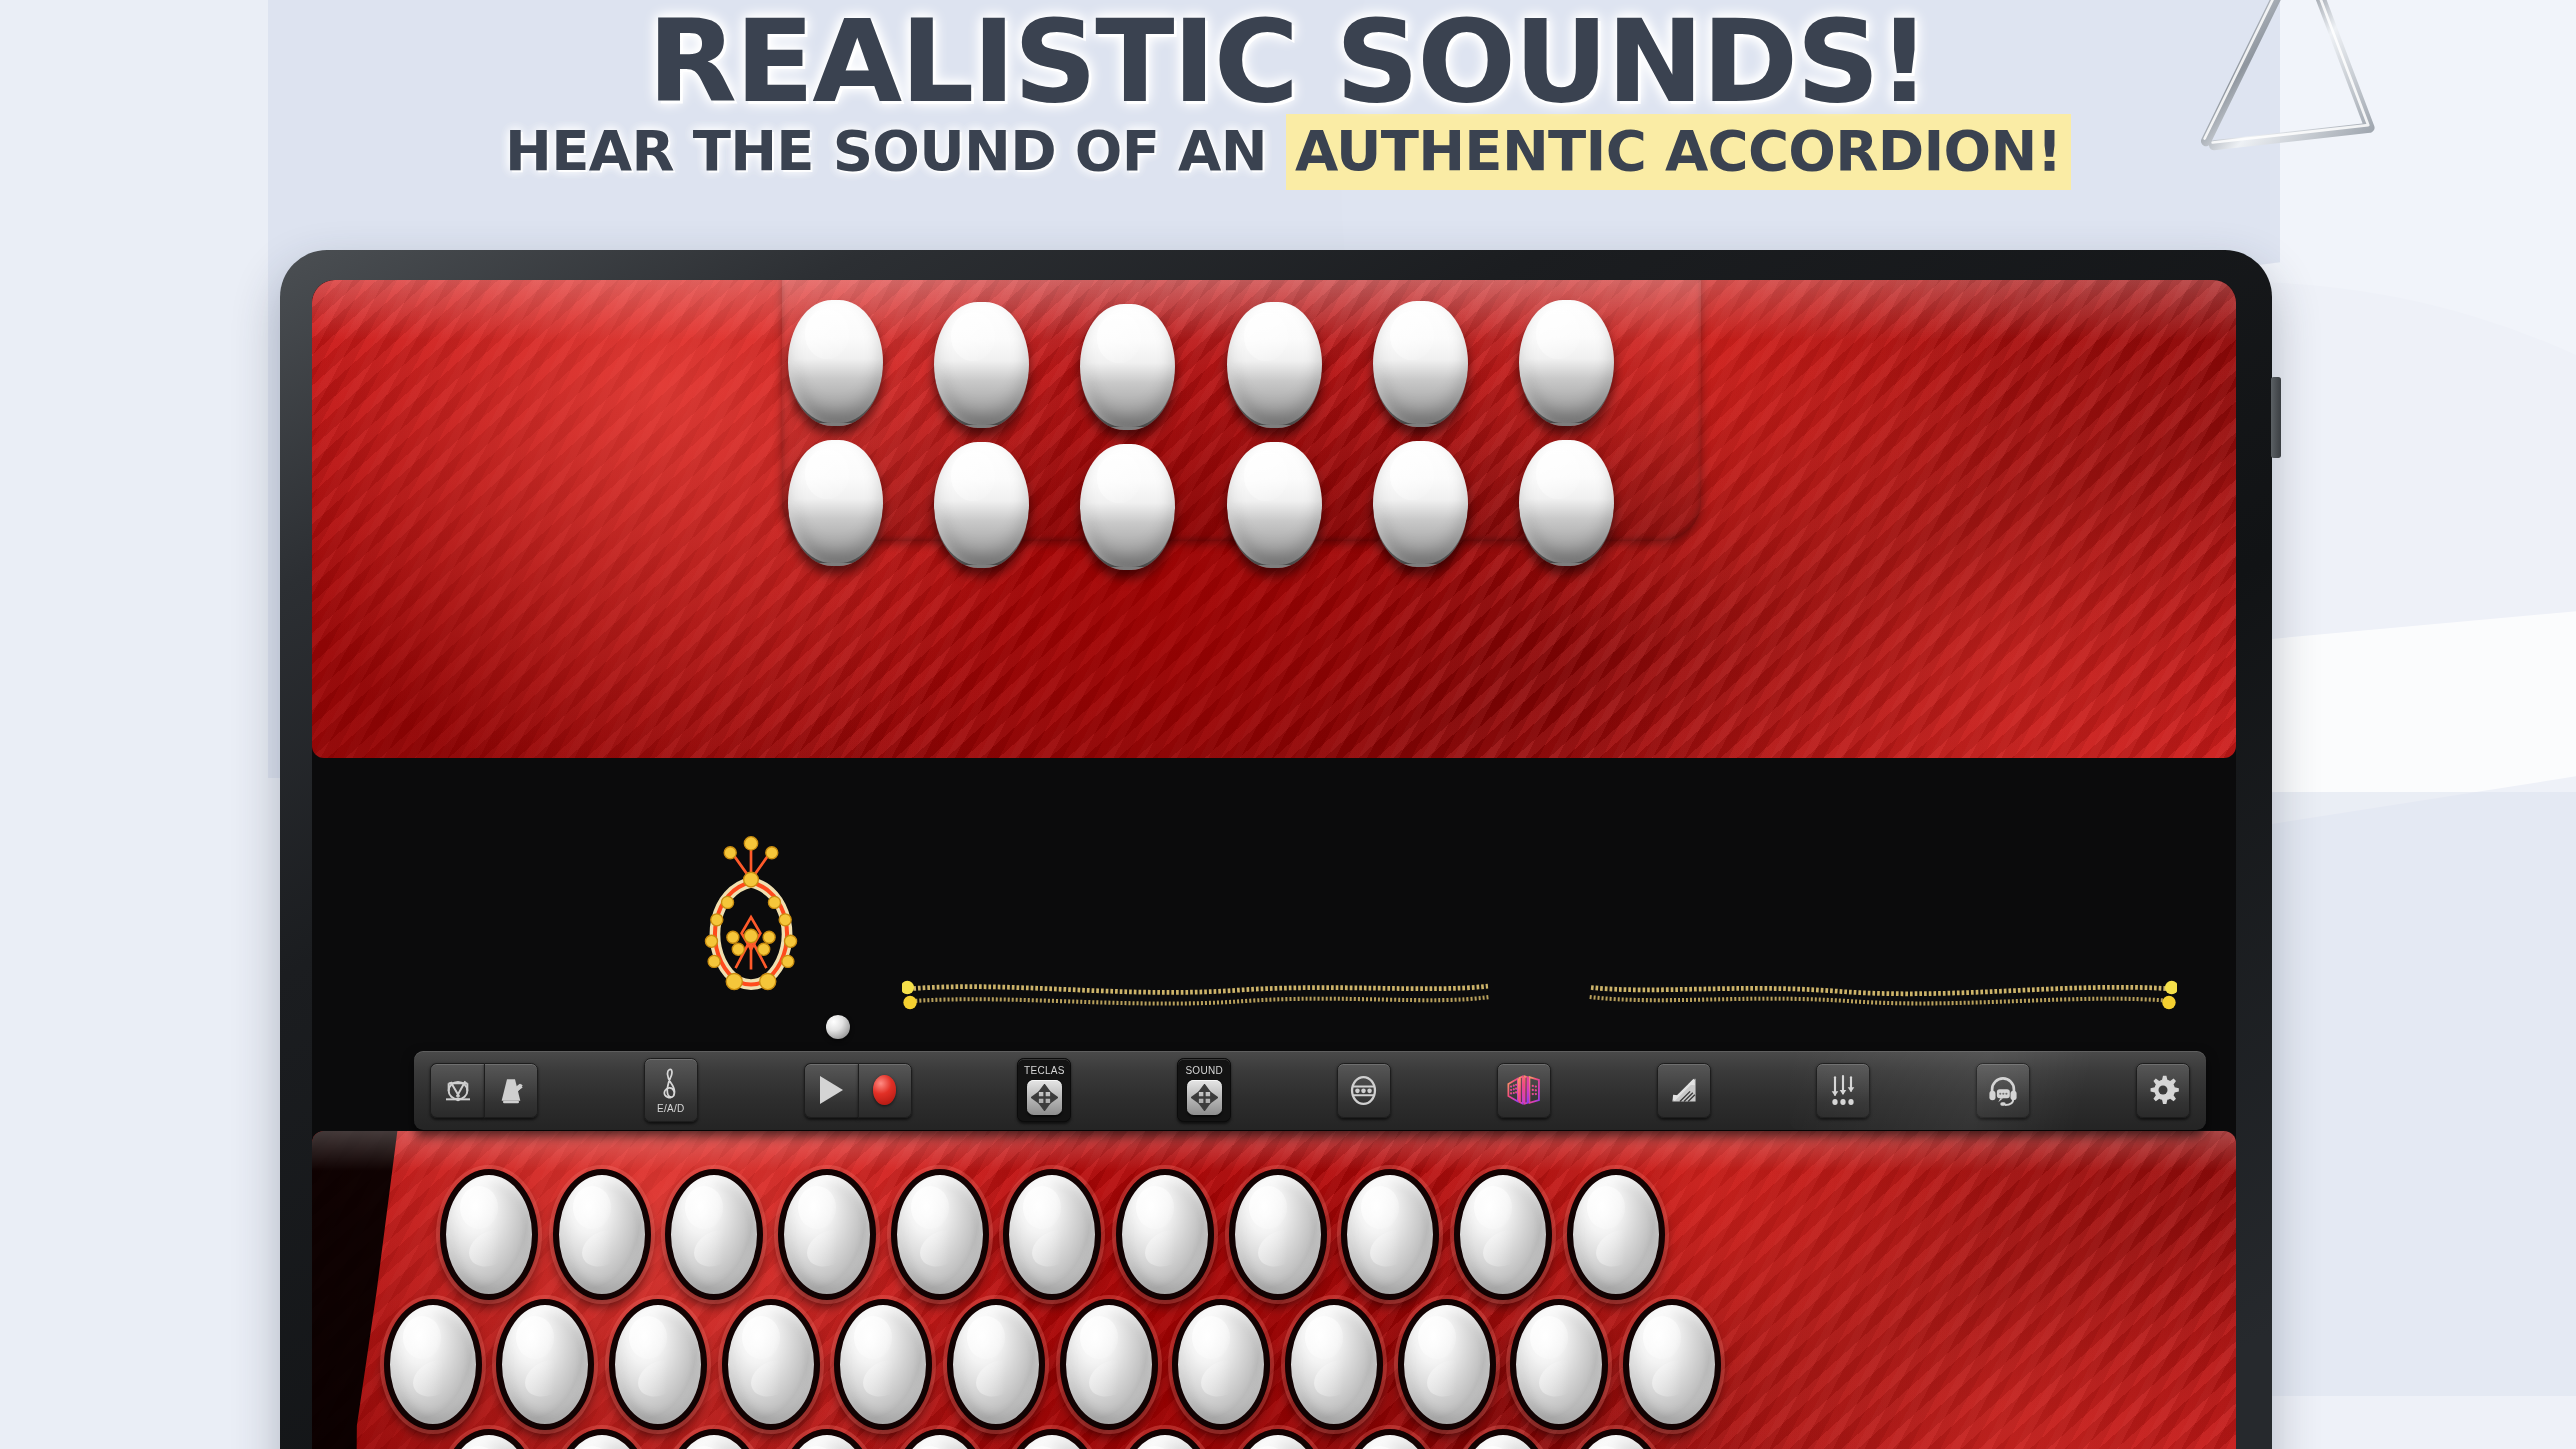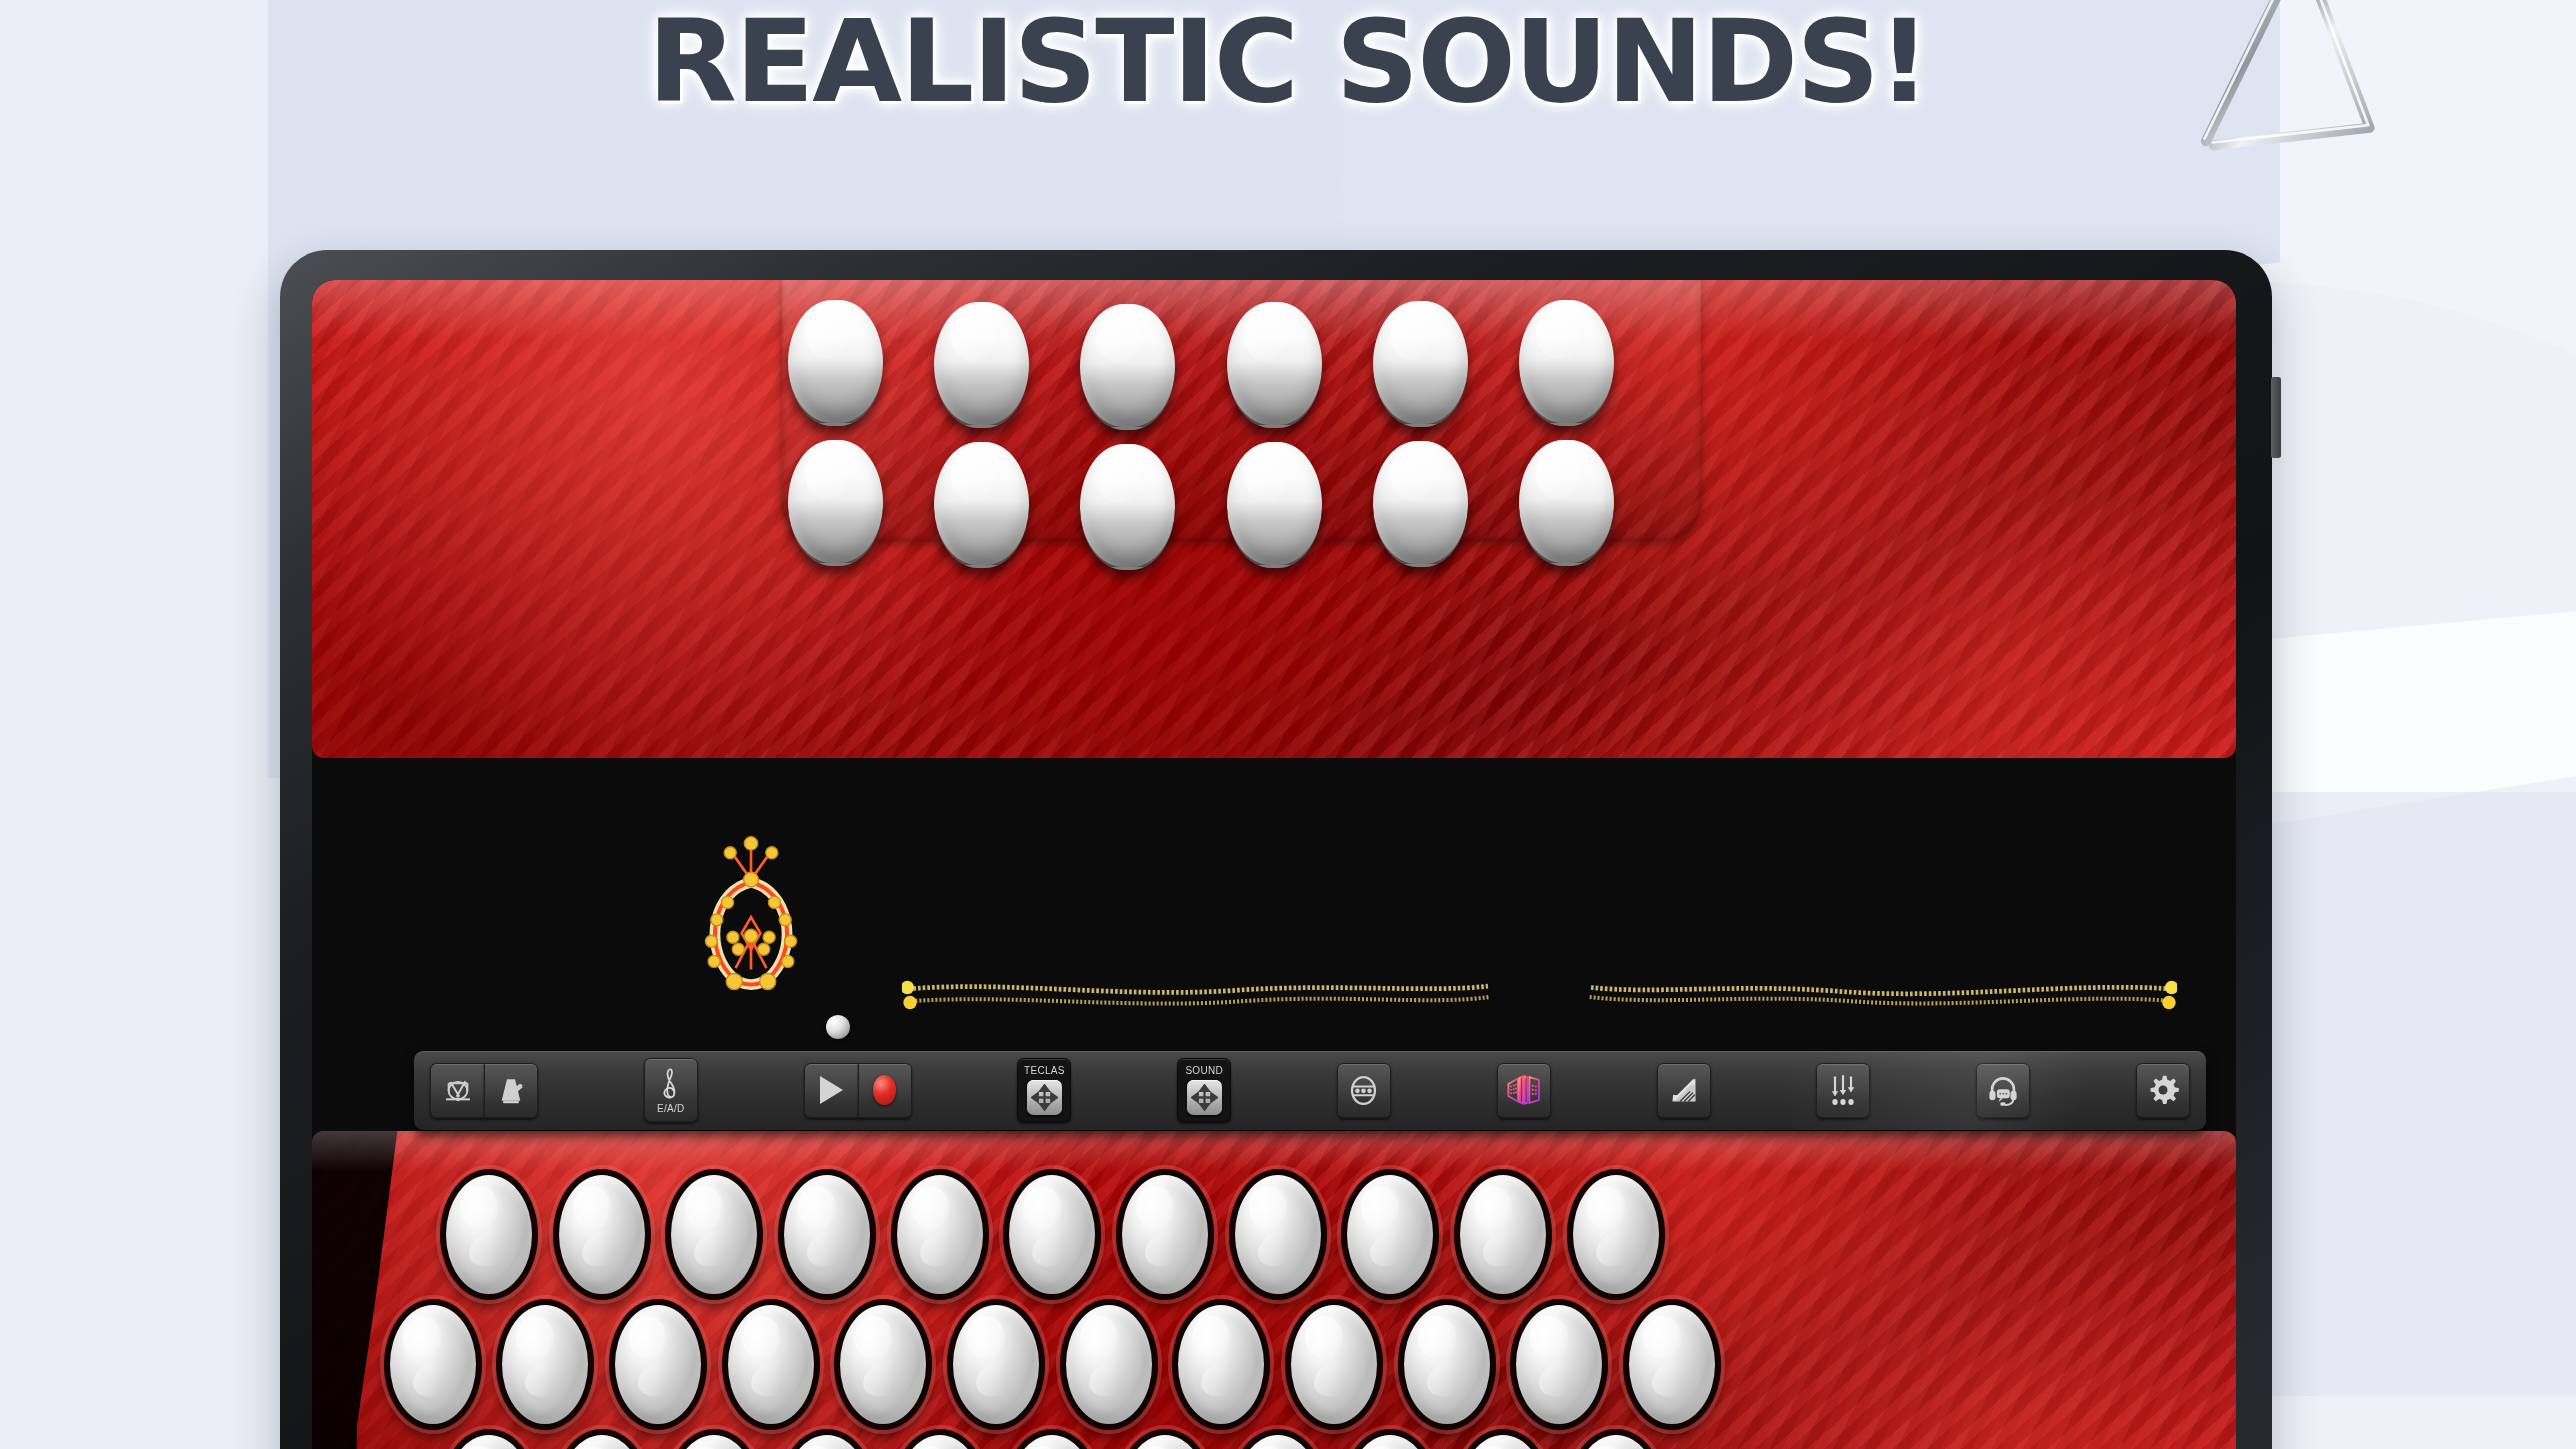--- a/index.html
+++ b/index.html
@@ -282,20 +282,23 @@
         <stop offset="100%" stop-color="#9aa1aa"></stop>
       </linearGradient>
     </defs>
     <path d="M 28 230 L 170 -60 L 272 210 L 40 236" fill="none" stroke="url(#steel)" stroke-width="15" stroke-linecap="round" stroke-linejoin="round"></path>
     <path d="M 28 230 L 170 -60 L 272 210 L 40 236" fill="none" stroke="rgba(255,255,255,.85)" stroke-width="4" stroke-linecap="round" stroke-linejoin="round" transform="translate(-2,-4)"></path>
   </svg>
 </div>
 
 <div id="headline-block">
   <div class="headline-main">REALISTIC SOUNDS!</div>
+  <div class="headline-sub-wrap">
+    <span class="sub-plain">HEAR THE SOUND OF AN </span><span class="sub-hl">AUTHENTIC ACCORDION!</span>
+  </div>
 </div>
 
 <div id="tablet">
   <div id="tablet-btn-power"></div>
 
   <div id="tablet-screen">
     <div id="app">
 
       <div id="top-panel" class="pearl-red">
         <div id="bass-housing"></div>

